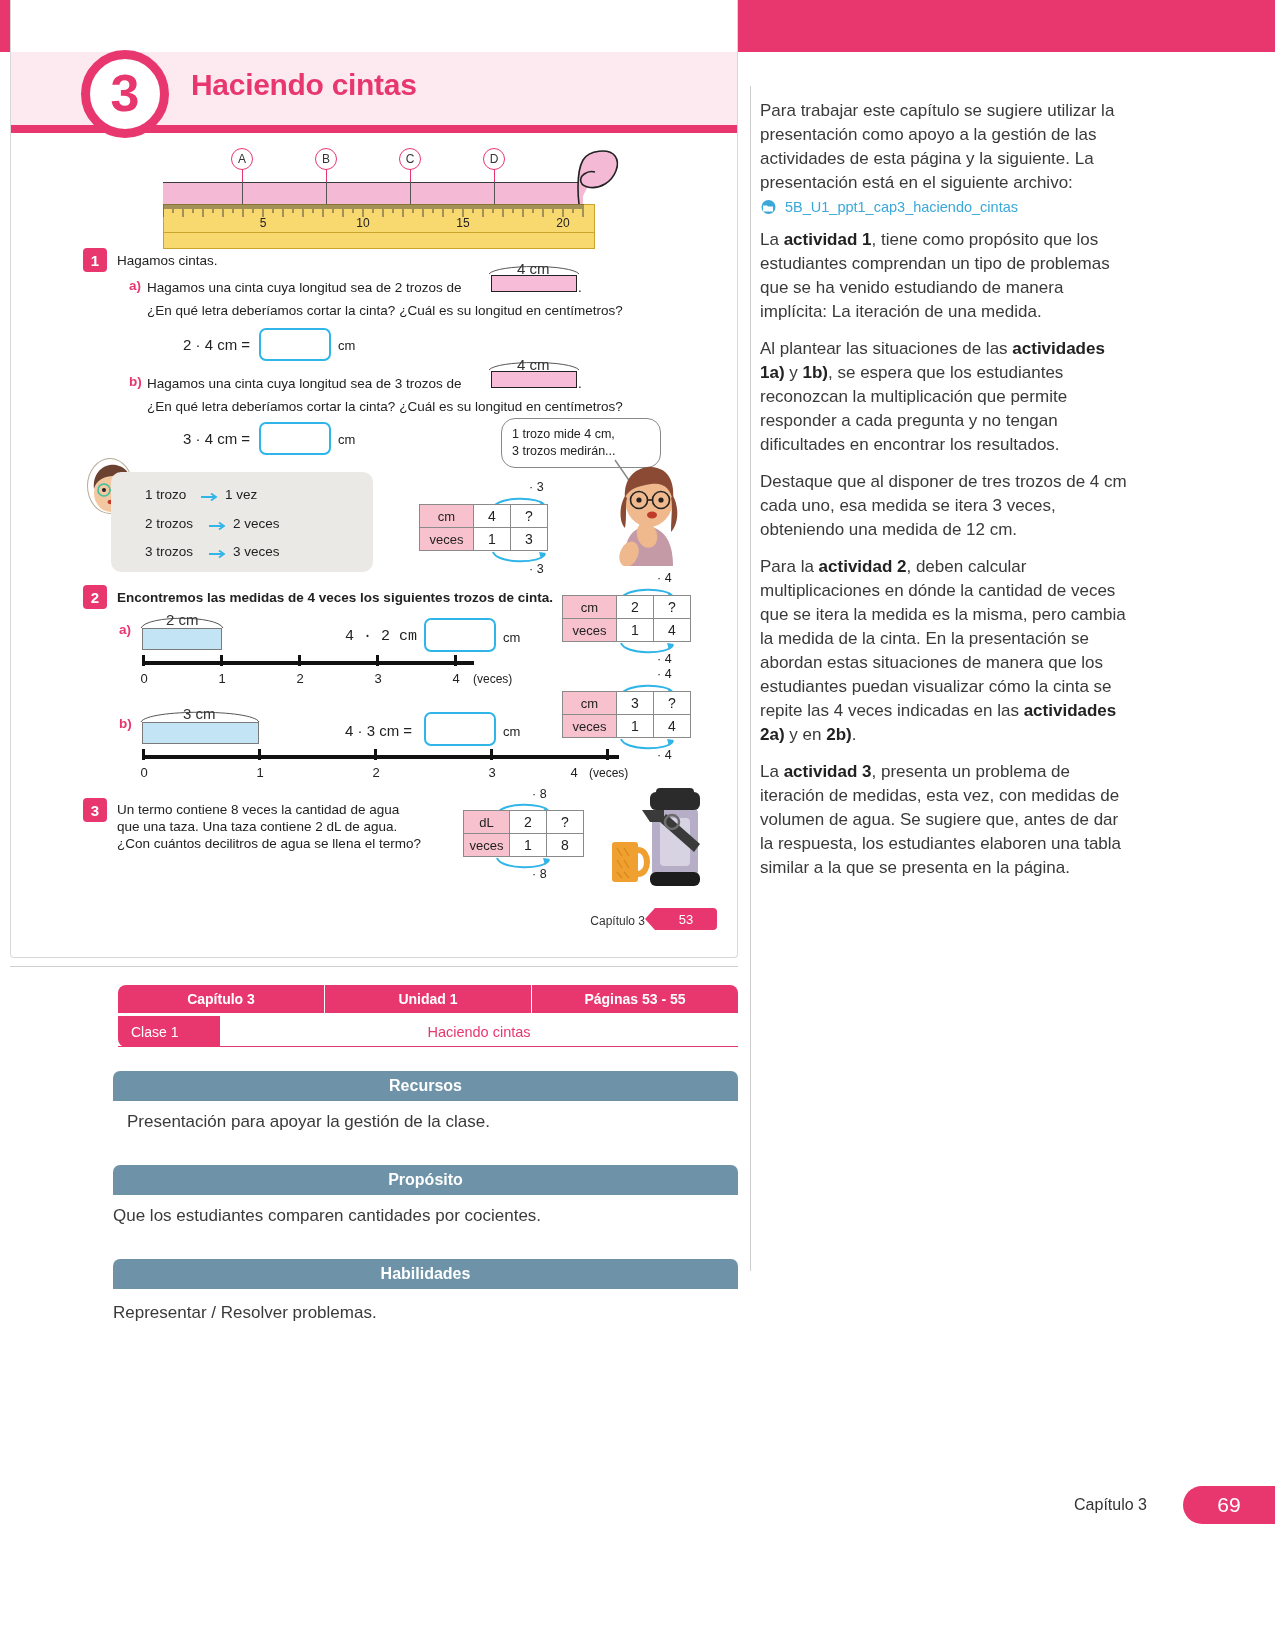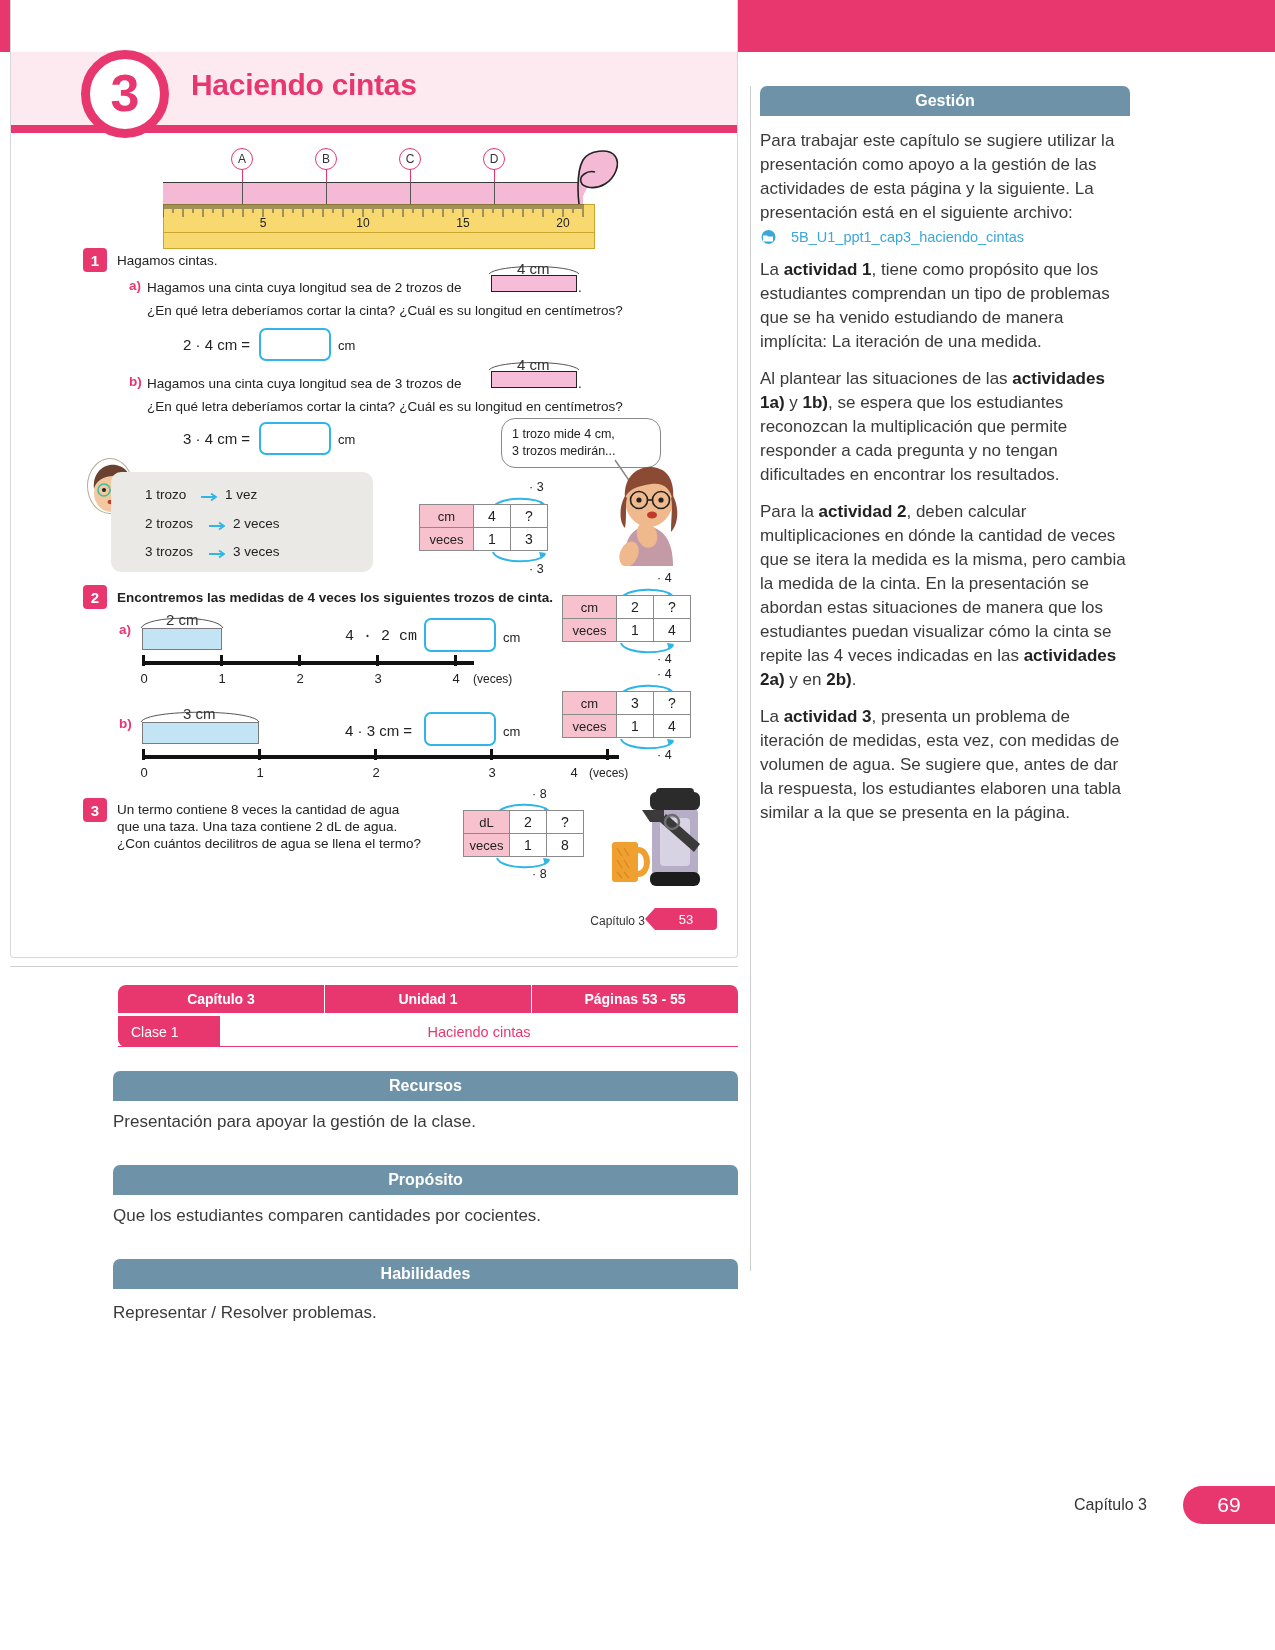--- a/index.html
+++ b/index.html
@@ -210,21 +210,21 @@
     font-size:16px; font-weight:bold;
     display:flex; align-items:center; justify-content:center;
     border-radius:7px 7px 0 0;
   }
   .gestion-p {
     font-size:17px; color:#3a3a3a; line-height:24px; margin:13px 0 0 0;
   }
   .gestion-p b { font-weight:bold; color:#222; }
   .gestion-p i { font-style:italic; }
   .file-link {
-    display:flex; align-items:center; gap:14px; margin-top:4px;
+    display:flex; align-items:center; gap:8px; margin-top:4px;
     color:#3aa8d8; font-size:14.5px;
   }
   .file-icon {
     width:17px; height:14px; flex:none;
   }
 
   
   .col-rule {
     position:absolute; left:750px; top:86px; width:1px; height:1185px;
     background:#cdcdcd;
@@ -780,48 +780,48 @@
   <div class="meta-cell">Capítulo 3</div>
   <div class="meta-cell">Unidad 1</div>
   <div class="meta-cell">Páginas 53 - 55</div>
 </div>
 <div class="meta-row2">
   <div class="meta-clase">Clase 1</div>
   <div class="meta-clase-title">Haciendo cintas</div>
 </div>
 
 <div class="sec-head" style="top:1071px;">Recursos</div>
-<div class="sec-body" style="top:1112px;">Presentación para apoyar la gestión de la clase.</div>
+<div class="sec-body" style="top:1112px;margin-left:14px;">Presentación para apoyar la gestión de la clase.</div>
 
 <div class="sec-head" style="top:1165px;">Propósito</div>
 <div class="sec-body" style="top:1206px;">Que los estudiantes comparen cantidades por cocientes.</div>
 
 <div class="sec-head" style="top:1259px;">Habilidades</div>
 <div class="sec-body" style="top:1303px;">Representar / Resolver problemas.</div>
 
 <div class="col-rule"></div>
 <div class="right-col">
-  <div class="gestion-head">Gestión</div>
 
   <p class="gestion-p">Para trabajar este capítulo se sugiere utilizar la presentación como apoyo a la gestión de las actividades de esta página y la siguiente. La presentación está en el siguiente archivo:</p>
 
   <div class="file-link">
     <svg class="file-icon" viewBox="0 0 17 14">
       <circle cx="8.5" cy="7" r="7" fill="#3aa8d8"></circle>
       <path d="M3 5.5 h4 l1 1 h5 v5 h-10 z" fill="#ffffff"></path>
     </svg>
     <span>5B_U1_ppt1_cap3_haciendo_cintas</span>
   </div>
 
 
 
   <p class="gestion-p"><span>La </span><b>actividad 1</b><span>, tiene como propósito que los estudiantes comprendan un tipo de problemas que se ha venido estudiando de manera implícita: La iteración de una medida.</span></p>
 
   <p class="gestion-p"><span>Al plantear las situaciones de las </span><b>actividades 1a)</b><span> y </span><b>1b)</b><span>, se espera que los estudiantes reconozcan la multiplicación que permite responder a cada pregunta y no tengan dificultades en encontrar los resultados.</span></p>
 
+  <p class="gestion-p">Destaque que al disponer de tres trozos de 4 cm cada uno, esa medida se itera 3 veces, obteniendo una medida de 12 cm.</p>
 
   <p class="gestion-p"><span>Para la </span><b>actividad 2</b><span>, deben calcular multiplicaciones en dónde la cantidad de veces que se itera la medida es la misma, pero cambia la medida de la cinta. En la presentación se abordan estas situaciones de manera que los estudiantes puedan visualizar cómo la cinta se repite las 4 veces indicadas en las </span><b>actividades 2a)</b><span> y en </span><b>2b)</b><span>.</span></p>
 
   <p class="gestion-p"><span>La </span><b>actividad 3</b><span>, presenta un problema de iteración de medidas, esta vez, con medidas de volumen de agua. Se sugiere que, antes de dar la respuesta, los estudiantes elaboren una tabla similar a la que se presenta en la página.</span></p>
 </div>
 
 <div class="pg-foot-lbl">Capítulo 3</div>
 <div class="pg-foot-num">69</div>
 
 </body></html>

